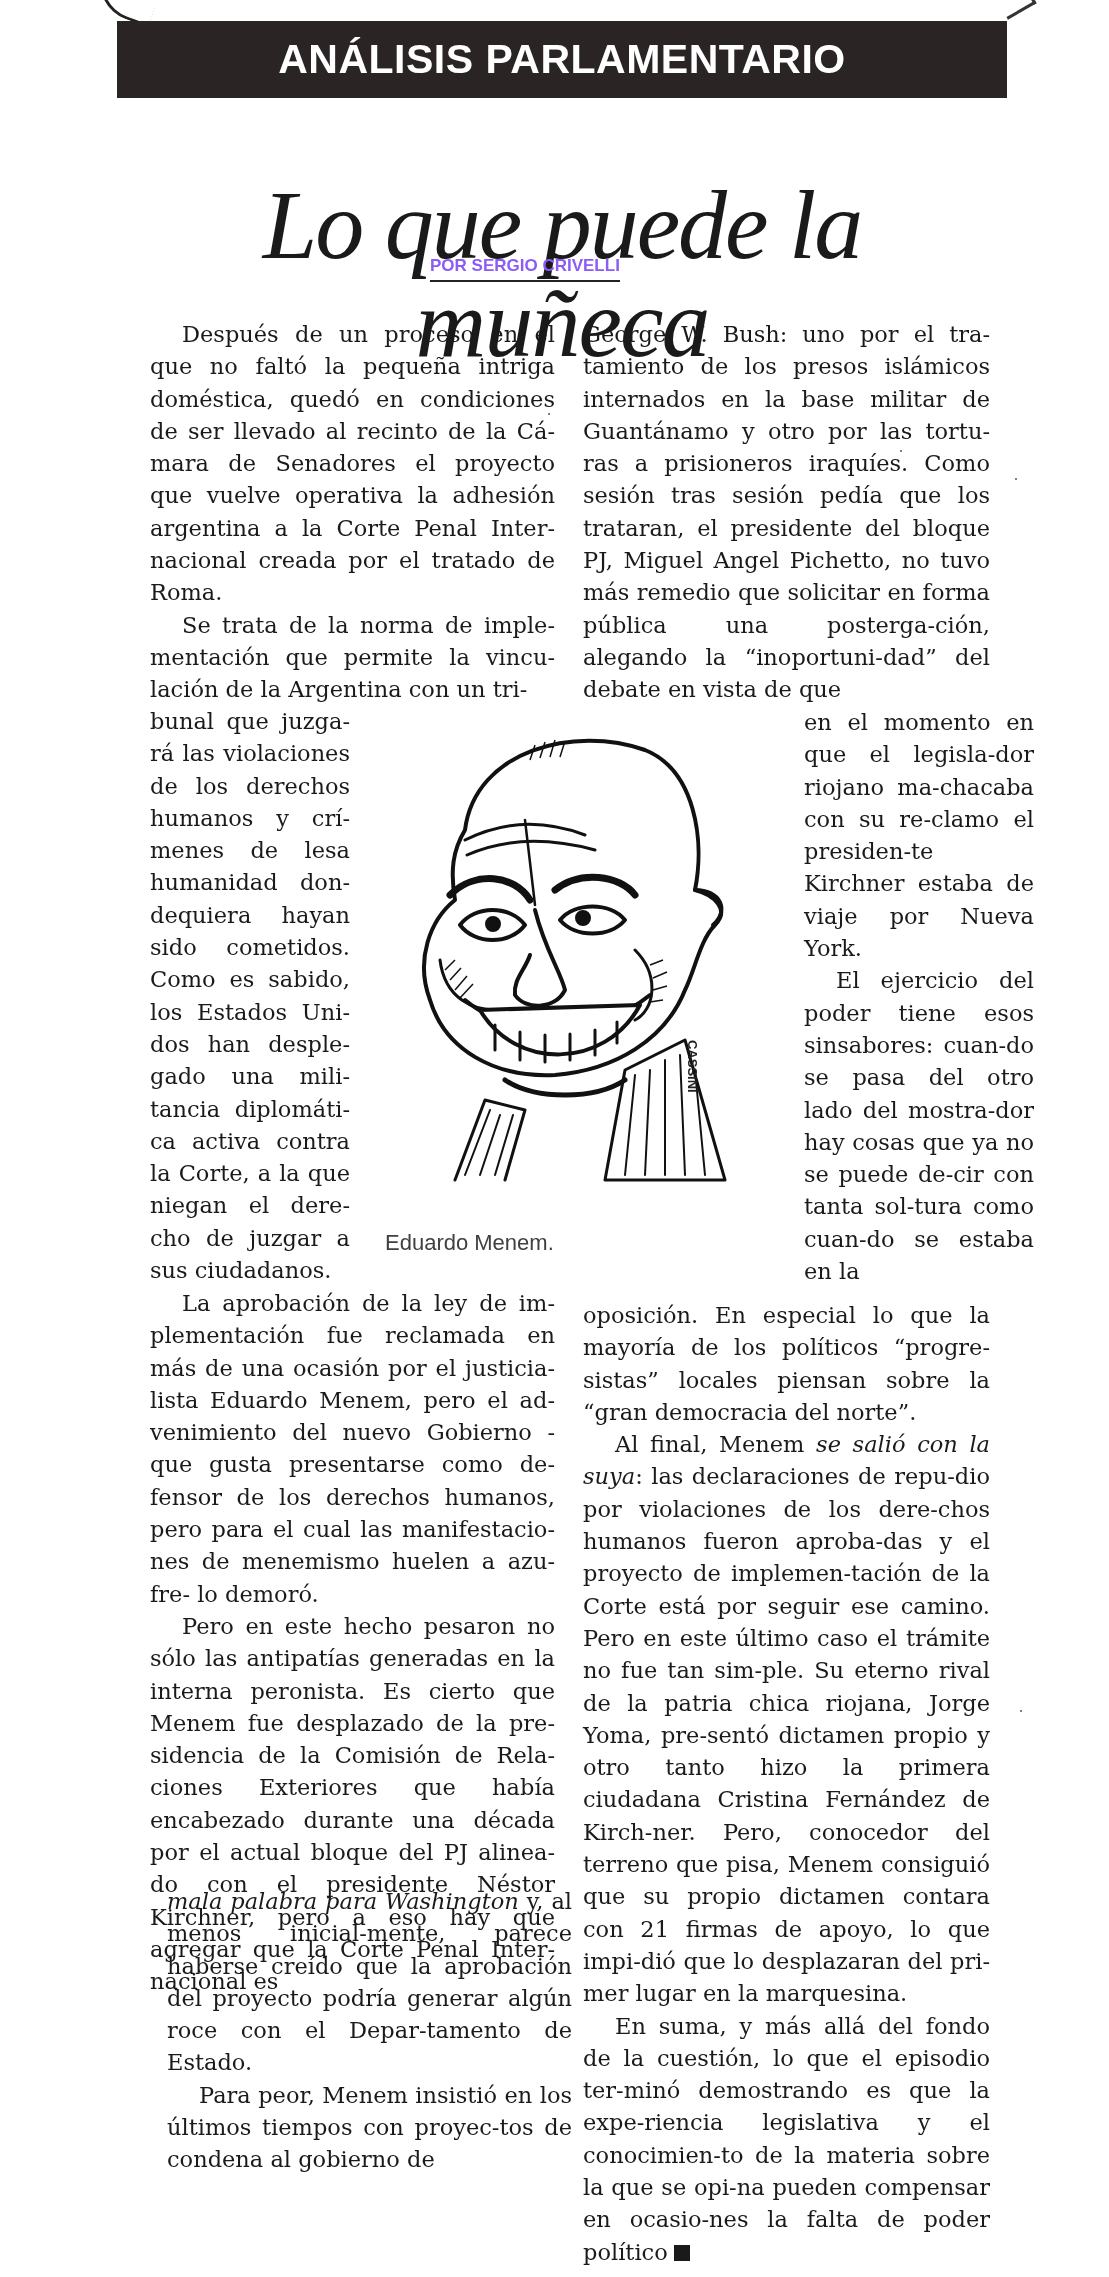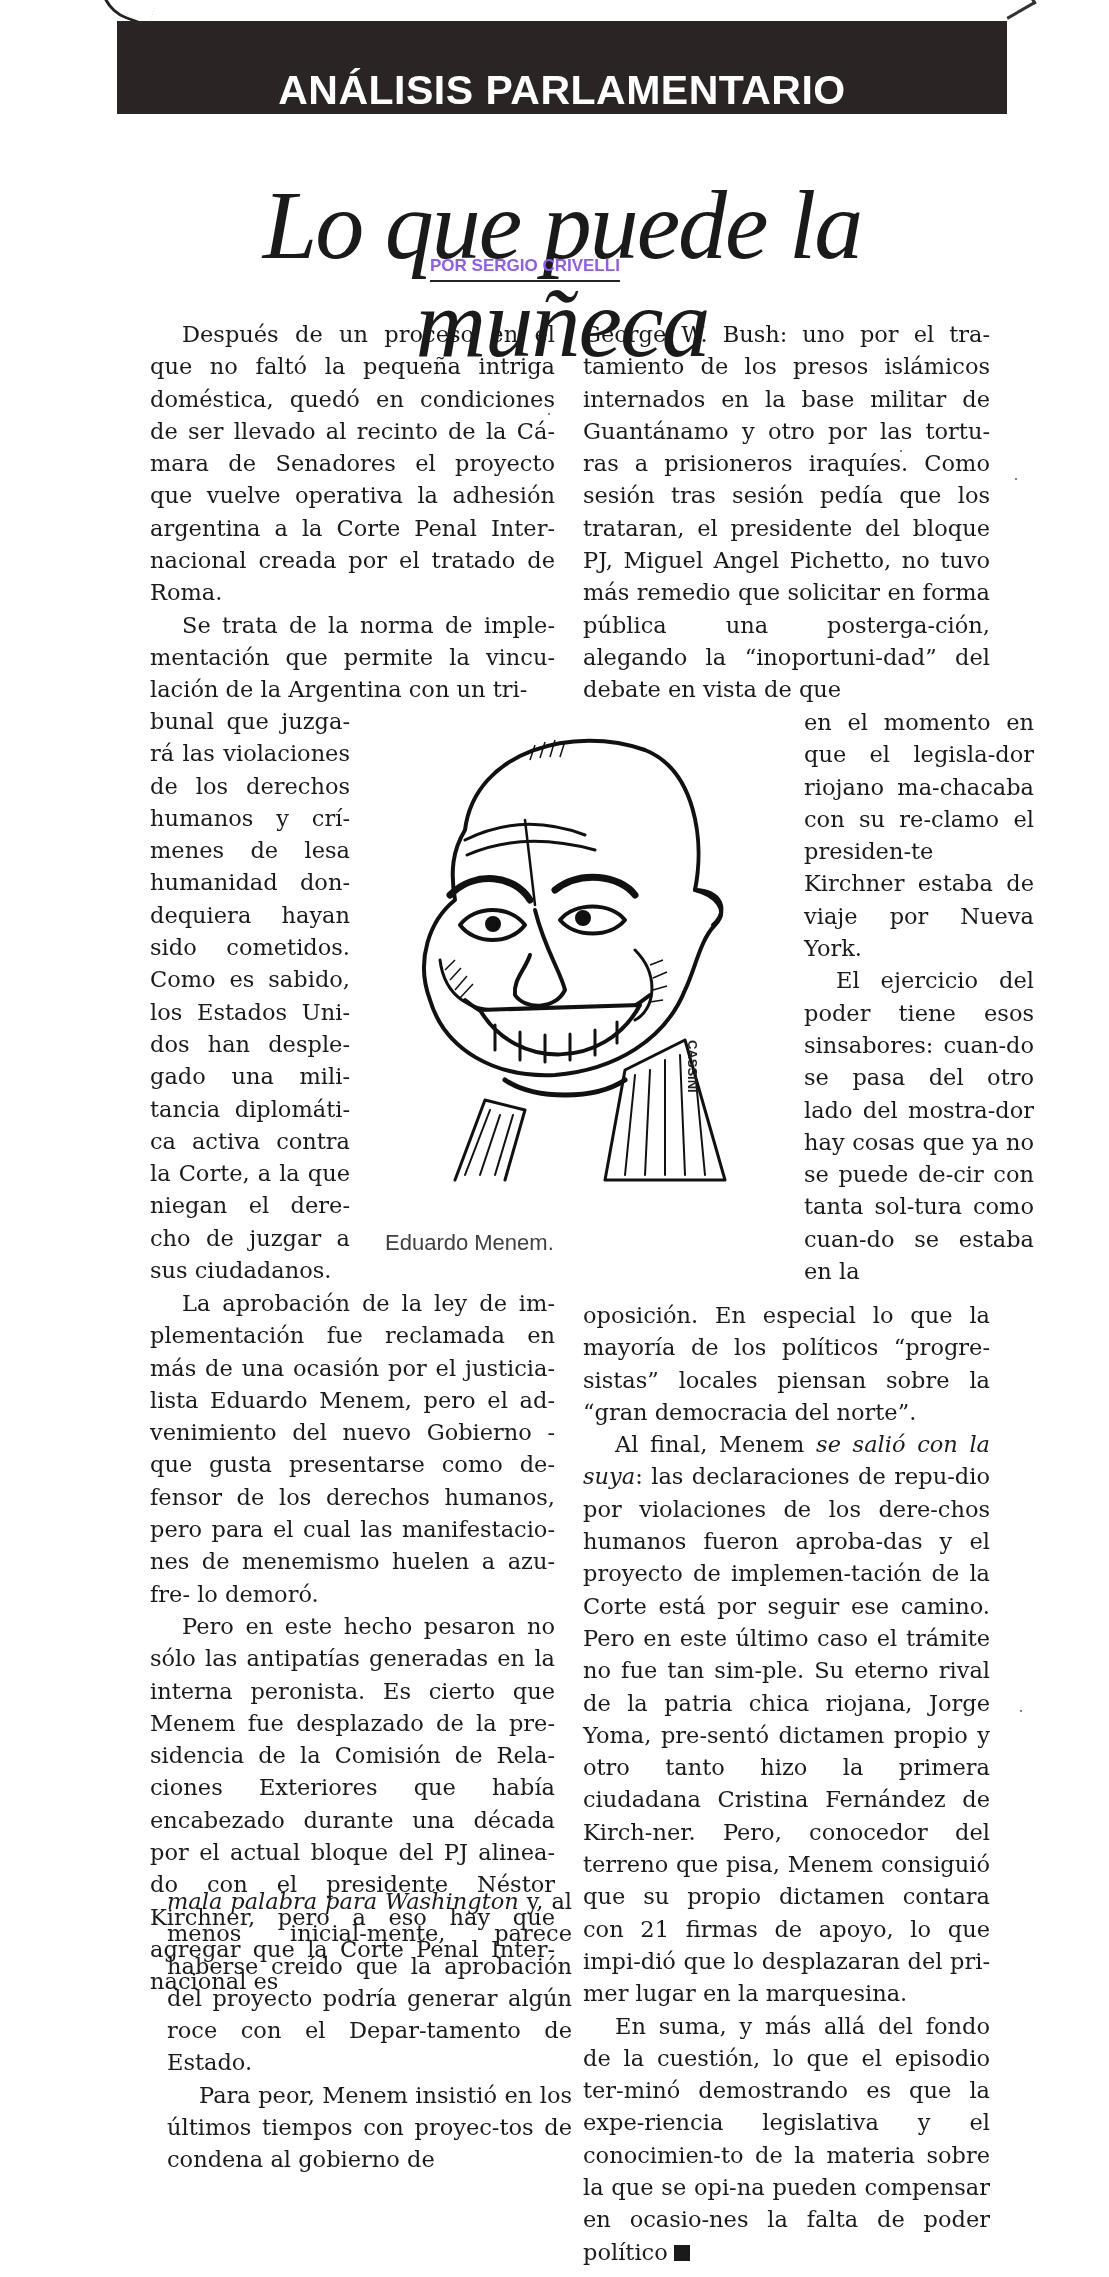--- a/index.html
+++ b/index.html
@@ -1,19 +1,19 @@
 <!DOCTYPE html>
 <html><head>
 <meta charset="utf-8">
 <style>
   html, body { margin: 0; padding: 0; background: #ffffff; }
   body { width: 1109px; height: 2277px; position: relative; overflow: hidden; font-family: "DejaVu Serif", serif; color: #1a1a1a; }
   .corner-l { position: absolute; left: 95px; top: -30px; width: 60px; height: 45px; border-left: 3px solid #222; border-bottom: 3px solid #222; border-radius: 0 0 0 40px; transform: rotate(20deg); }
   .corner-r { position: absolute; left: 1000px; top: -10px; width: 30px; height: 20px; border-right: 3px solid #333; border-bottom: 3px solid #333; transform: rotate(-30deg); }
-  .banner { position: absolute; left: 117px; top: 21px; width: 890px; height: 93px; background: #2a2424; display: flex; align-items: flex-end; justify-content: center; }
+  .banner { position: absolute; left: 117px; top: 21px; width: 890px; height: 77px; background: #2a2424; display: flex; align-items: center; justify-content: center; }
   .banner span { color: #fff; font-family: "Liberation Sans", sans-serif; font-weight: 700; font-size: 41px; letter-spacing: 0.5px; }
   .headline { position: absolute; left: 112px; top: 140px; width: 900px; text-align: center; font-family: "Liberation Serif", serif; font-style: italic; font-size: 98px; line-height: 1; letter-spacing: -2px; color: #1a1a1a; margin-top: 36px; }
   .byline { position: absolute; left: 430px; top: 256px; width: 260px; text-align: left; }
   .byline span { display: inline-block; font-family: "Liberation Sans", sans-serif; font-weight: 700; font-size: 17px; padding-bottom: 4px; border-bottom: 2px solid #222; color: #8b5cf6; }
   .col { position: absolute; font-family: "DejaVu Serif", serif; font-size: 22.5px; line-height: 32.3px; text-align: justify; hyphens: manual; }
   .col p { margin: 0; text-indent: 32px; }
   .col p.noindent { text-indent: 0; }
   .col-left-top { left: 150px; top: 318px; width: 405px; }
   .col-left-narrow { left: 150px; top: 705px; width: 200px; }
   .col-left-bottom { left: 150px; top: 1287px; width: 405px; }

